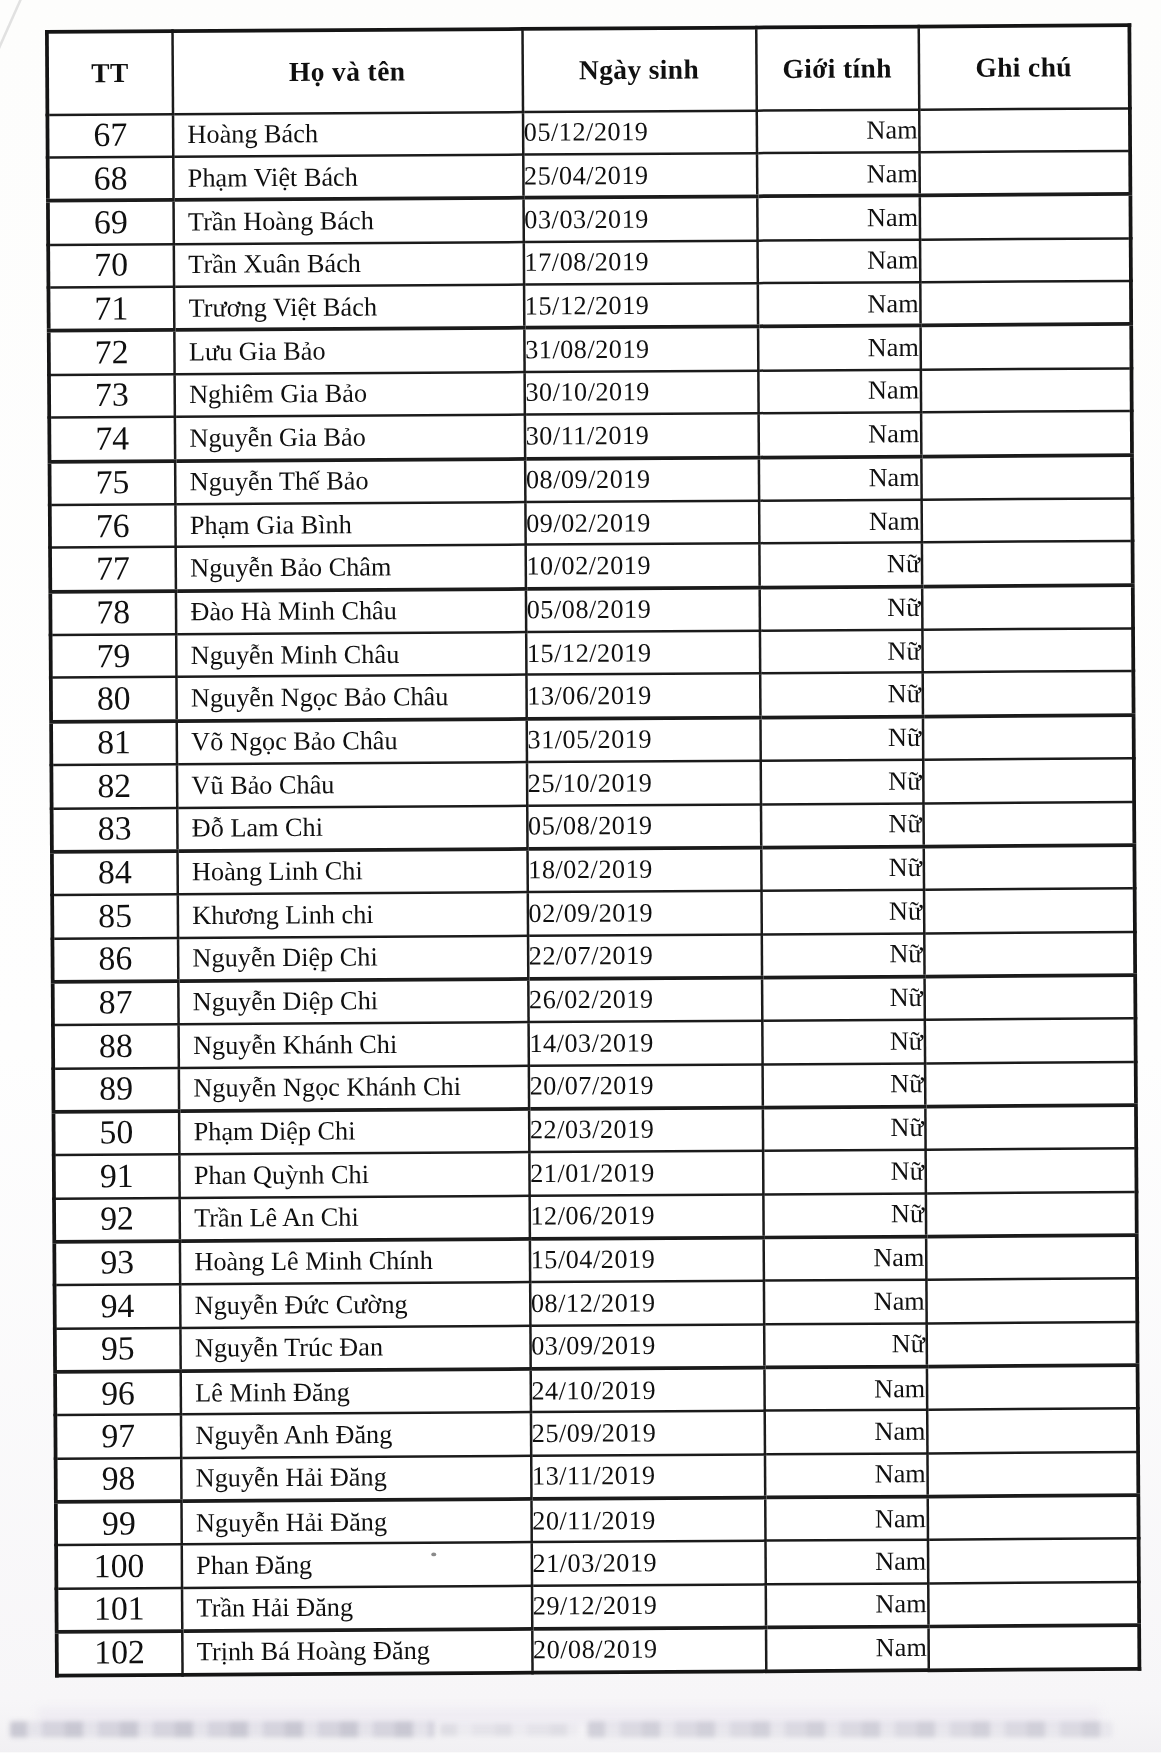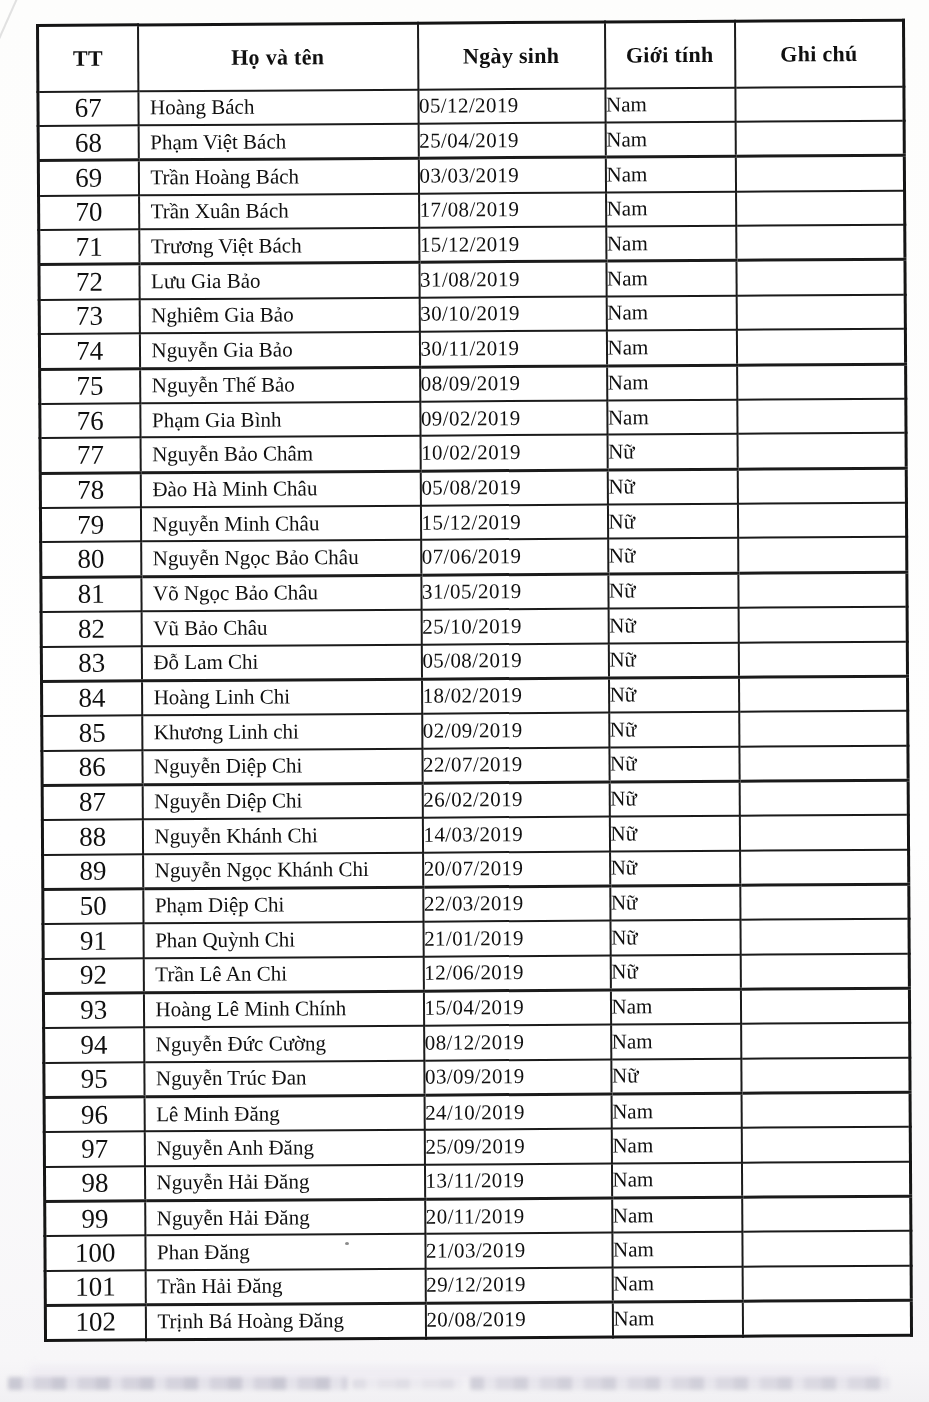--- a/index.html
+++ b/index.html
@@ -48,21 +48,21 @@
   }
   tbody td { height: 34.7px; font-size: 21px; line-height: 1; }
   .col-tt     { width: 100px; }
   .col-name   { width: 280px; }
   .col-dob    { width: 187px; }
   .col-gender { width: 130px; }
   .col-note   { width: 169px; }
   td.cell-tt     { text-align: center; font-size: 27px; }
   td.cell-name   { text-align: left; padding-left: 11px; }
   td.cell-dob    { letter-spacing: .4px; }
-  td.cell-gender { text-align: left; }
+  td.cell-gender { text-align: right; }
   
   tbody tr:nth-child(3n) td   { border-top-width: 3px; }
   tbody tr:nth-child(4n+1) td { border-bottom-width: 2px; }
   
   .speckle {
     position: absolute; left: 345px; top: 1242px;
     width: 4px; height: 3px; border-radius: 50%;
     background: #8a8a8a;
   }
   
@@ -208,21 +208,21 @@
       <td class="cell-tt">79</td>
       <td class="cell-name">Nguyễn Minh Châu</td>
       <td class="cell-dob">15/12/2019</td>
       <td class="cell-gender">Nữ</td>
       <td class="cell-note"></td>
     </tr>
 
     <tr>
       <td class="cell-tt">80</td>
       <td class="cell-name">Nguyễn Ngọc Bảo Châu</td>
-      <td class="cell-dob">07/06/2019</td>
+      <td class="cell-dob">13/06/2019</td>
       <td class="cell-gender">Nữ</td>
       <td class="cell-note"></td>
     </tr>
 
     <tr>
       <td class="cell-tt">81</td>
       <td class="cell-name">Võ Ngọc Bảo Châu</td>
       <td class="cell-dob">31/05/2019</td>
       <td class="cell-gender">Nữ</td>
       <td class="cell-note"></td>

